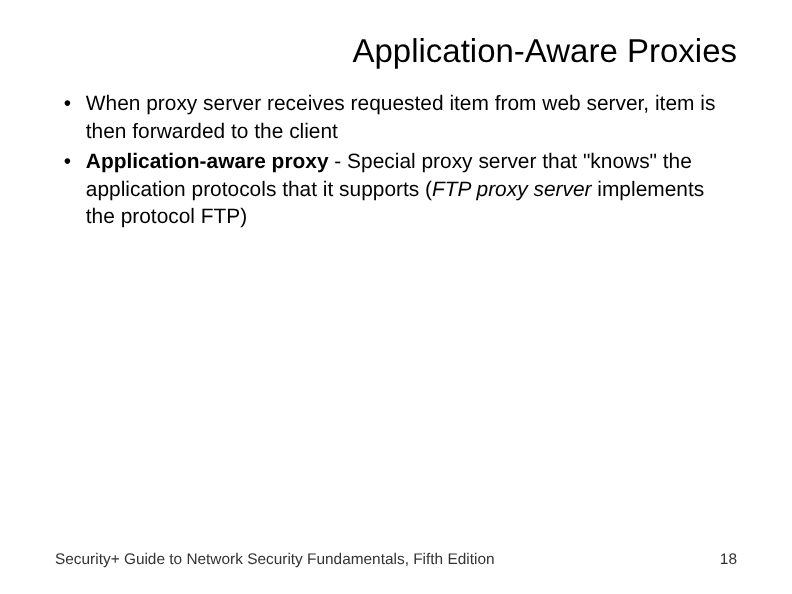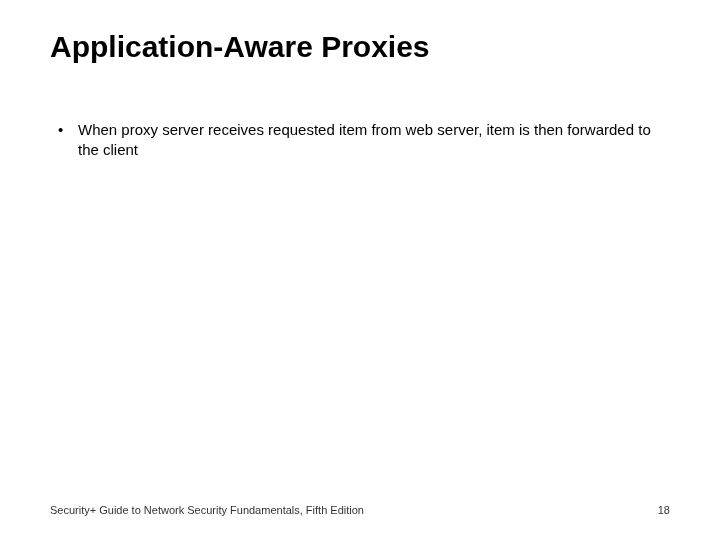--- a/index.html
+++ b/index.html
@@ -1,35 +1,36 @@
 <!DOCTYPE html>
 <html><head>
   <meta charset="utf-8">
   <style>
     * { margin: 0; padding: 0; box-sizing: border-box; }
     html, body { width: 720px; height: 540px; background: #fff; font-family: Arial, Helvetica, sans-serif; color: #000; }
     .slide { width: 720px; height: 540px; position: relative; padding: 30px 50px 40px 50px; }
-    .title { font-size: 30px; font-weight: 700; text-align: left; margin-bottom: 56px; }
-    .content { font-size: 15px; line-height: 1.3; }
+    .title { font-size: 30px; font-weight: 400; text-align: right; margin-bottom: 19px; }
+    .content { font-size: 19px; line-height: 1.3; }
     .content ul { list-style: none; }
     .content li { position: relative; padding-left: 28px; margin-bottom: 4px; }
     .content li::before { content: "•"; position: absolute; left: 8px; top: 0; }
     .bold { font-weight: bold; }
     .italic { font-style: italic; }
-    .footer { position: absolute; bottom: 24px; left: 50px; right: 50px; display: flex; justify-content: space-between; font-size: 11px; color: #333; }
+    .footer { position: absolute; bottom: 24px; left: 50px; right: 50px; display: flex; justify-content: space-between; font-size: 14px; color: #333; }
   </style>
 </head>
 <body>
 
 <div class="slide">
   <h1 class="title">Application-Aware Proxies</h1>
 
   <div class="content">
     <ul>
       <li><span>When proxy server receives requested item from web server, item is then forwarded to the client</span></li>
+      <li><span class="bold">Application-aware proxy</span><span> - Special proxy server that "knows" the application protocols that it supports (</span><span class="italic">FTP proxy server</span><span> implements the protocol FTP)</span></li>
     </ul>
   </div>
 
   <div class="footer">
     <span>Security+ Guide to Network Security Fundamentals, Fifth Edition</span>
     <span>18</span>
   </div>
 </div>
 
 </body></html>

